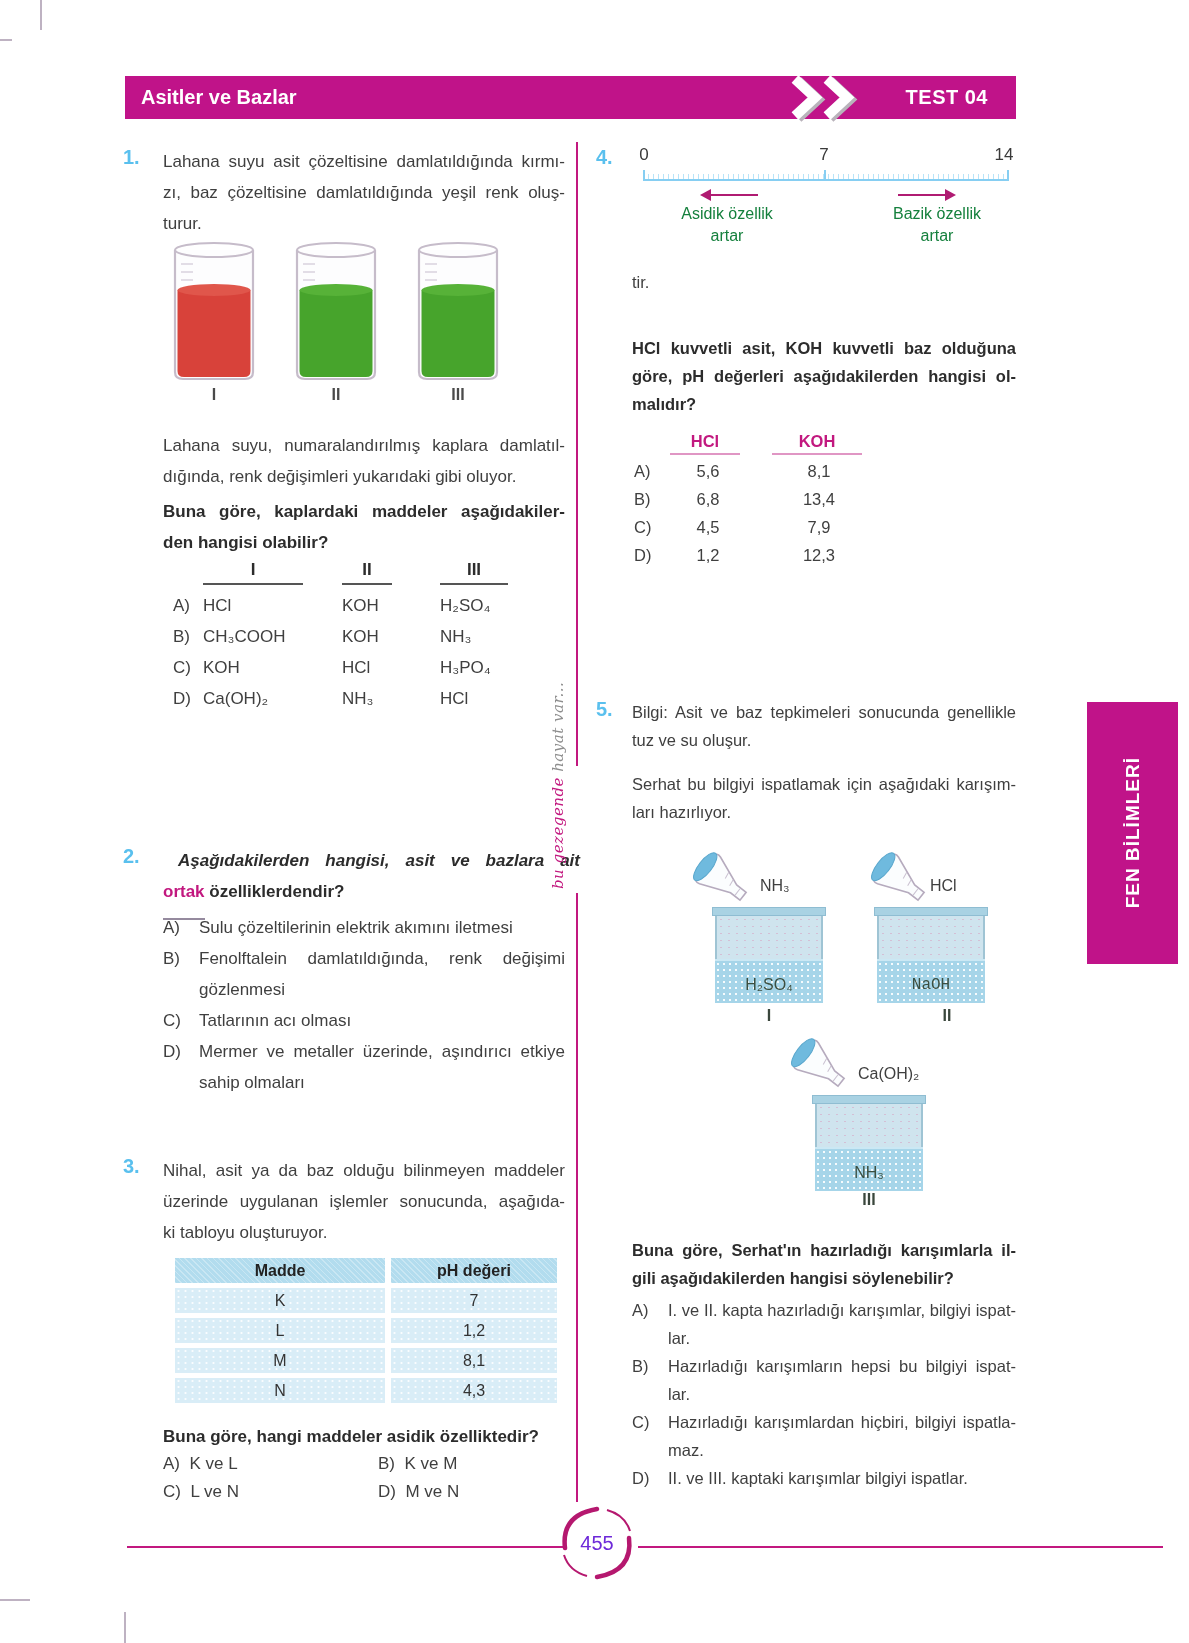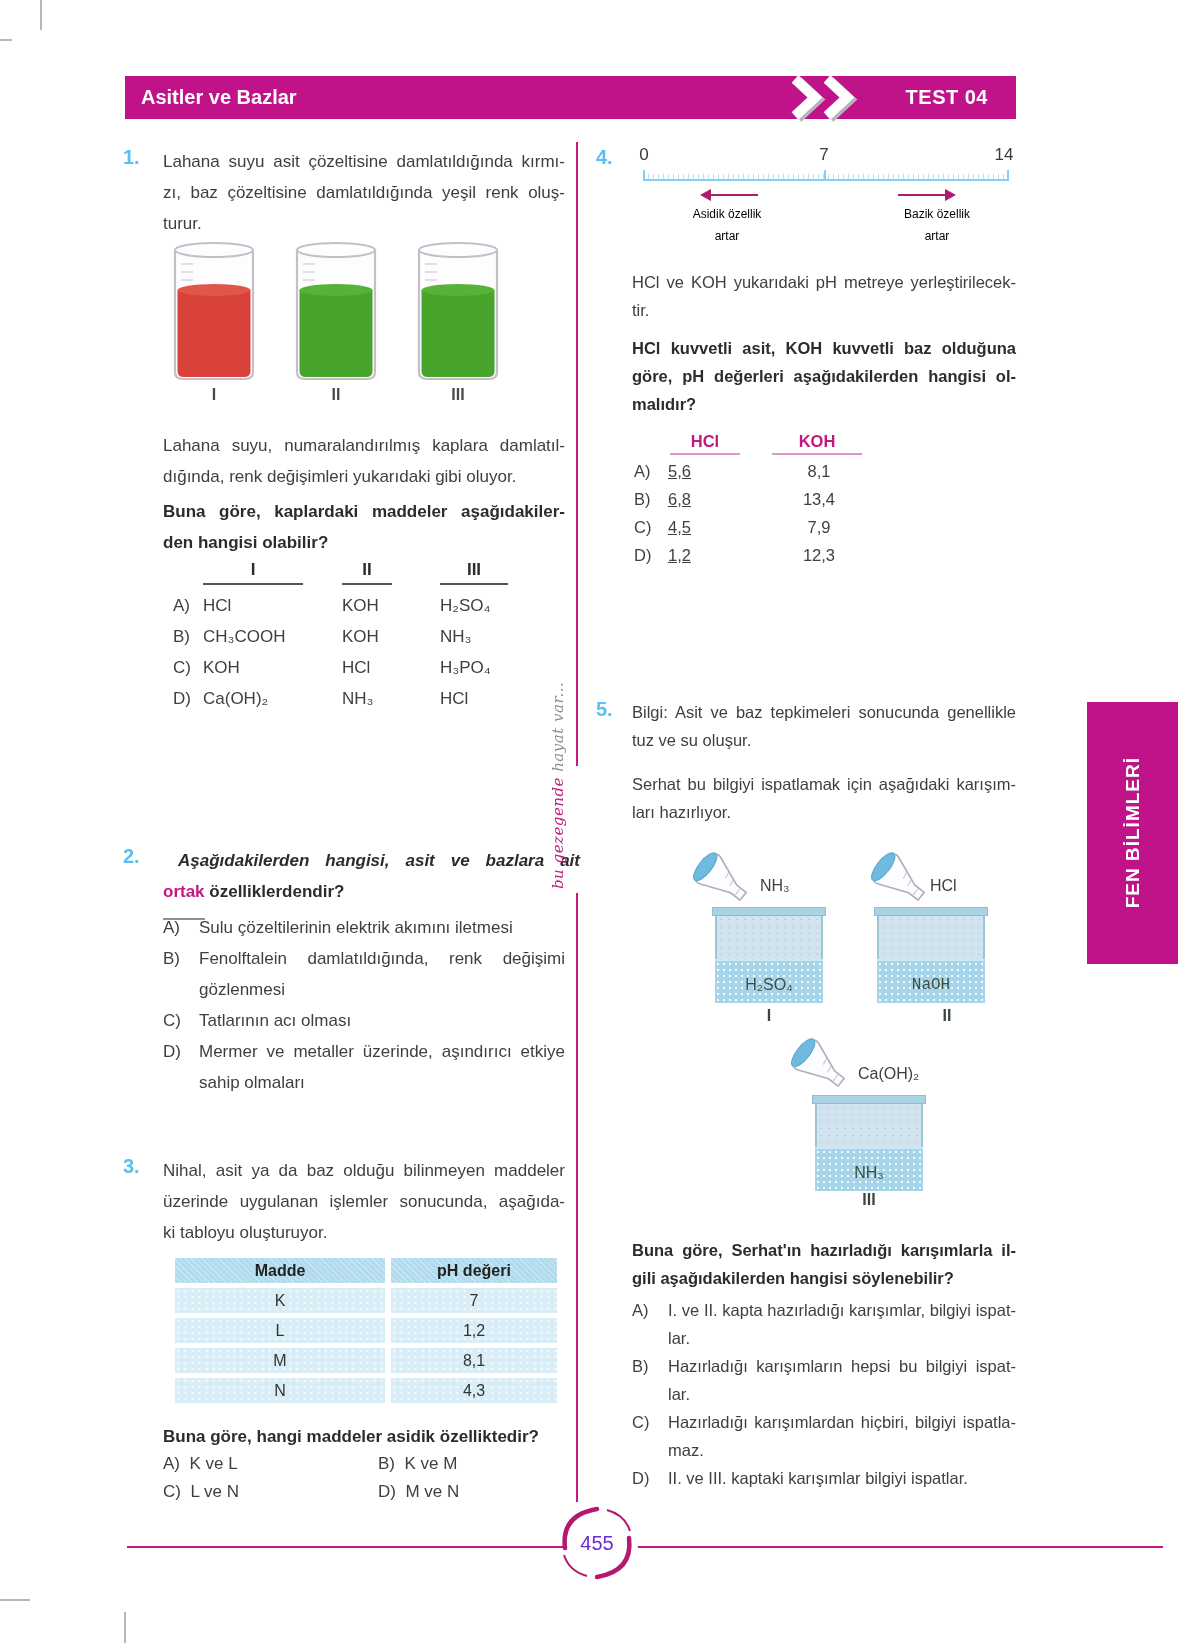--- a/index.html
+++ b/index.html
@@ -58,29 +58,29 @@
   .scale{position:absolute;left:630px;top:145px;width:390px;height:112px;}
   .scale .num{position:absolute;top:0;width:28px;text-align:center;font-size:17px;color:#3a3a3a;}
   .ruler-line{position:absolute;left:13px;top:34px;width:366px;height:2px;background:#86cef2;}
   .ruler-ticks{position:absolute;left:13px;top:29px;width:366px;height:5px;
     background:repeating-linear-gradient(90deg,#b9e4f8 0 1px,transparent 1px 5px);}
   .mtick{position:absolute;top:25px;width:2px;height:11px;background:#86cef2;}
   .arrow{position:absolute;top:49px;height:2px;background:#b01b72;}
   .arrow:before{content:"";position:absolute;top:-5px;width:0;height:0;border-top:6px solid transparent;border-bottom:6px solid transparent;}
   .arrow.left:before{left:-2px;border-right:11px solid #b01b72;}
   .arrow.right:before{right:-2px;border-left:11px solid #b01b72;}
-  .scale-label{position:absolute;top:58px;width:150px;text-align:center;font-size:12px;line-height:22px;color:#000000;white-space:pre-line;}
+  .scale-label{position:absolute;top:58px;width:150px;text-align:center;font-size:16px;line-height:22px;color:#15803d;white-space:pre-line;}
 
   
   .q4t{position:absolute;left:634px;top:432px;font-size:16.5px;}
   .q4h{position:relative;height:30px;font-weight:bold;}
   .q4h span{position:absolute;text-align:center;color:#c2187f;border-bottom:2px solid #e096c4;padding-bottom:2px;}
   .q4row{position:relative;height:28px;}
   .q4row span{position:absolute;}
-  .q4a{left:34px;width:80px;text-align:left;text-decoration:underline;}
+  .q4a{left:34px;width:80px;text-align:center;}
   .q4b{left:130px;width:110px;text-align:center;}
 
   
   .mixwrap{position:absolute;left:630px;top:845px;width:400px;height:368px;}
   .tub{position:absolute;width:108px;height:96px;}
   .tub .lid{position:absolute;left:-3px;right:-3px;top:0;height:7px;background:#a9d2e3;border:1px solid #8fbdd2;}
   .tub .tbody{position:absolute;left:0;right:0;top:9px;bottom:0;background:#cfe4ee;
     border-left:2px solid #9fc4d4;border-right:2px solid #9fc4d4;border-bottom:2px solid #9fc4d4;
     background-image:radial-gradient(circle,rgba(216,146,182,.45) .8px,transparent 1px);background-size:8px 7px;}
   .tub .liquid{position:absolute;left:0;right:0;bottom:0;height:42px;background:#a6d5e9;border-top:2px solid #cbe8f4;
@@ -305,21 +305,20 @@
     <div class="mtick" style="left:377px;"></div>
     <div class="arrow left" style="left:72px;width:56px;"></div>
     <div class="arrow right" style="left:268px;width:56px;"></div>
     <div class="scale-label" style="left:22px;">Asidik özellik
 artar</div>
     <div class="scale-label" style="left:232px;">Bazik özellik
 artar</div>
   </div>
 
   <div class="para-r" style="left:632px;top:268px;width:384px;">
-      <div class="jl">HCl ve KOH yukarıdaki pH metreye yerleştirilecek-</div>
       <div class="ll">tir.</div>
     </div>
   <div class="para-r bold" style="left:632px;top:334px;width:384px;">
       <div class="jl">HCl kuvvetli asit, KOH kuvvetli baz olduğuna</div>
       <div class="jl">göre, pH değerleri aşağıdakilerden hangisi ol-</div>
       <div class="ll">malıdır?</div>
     </div>
 
   <div class="q4t">
     <div class="q4h">

